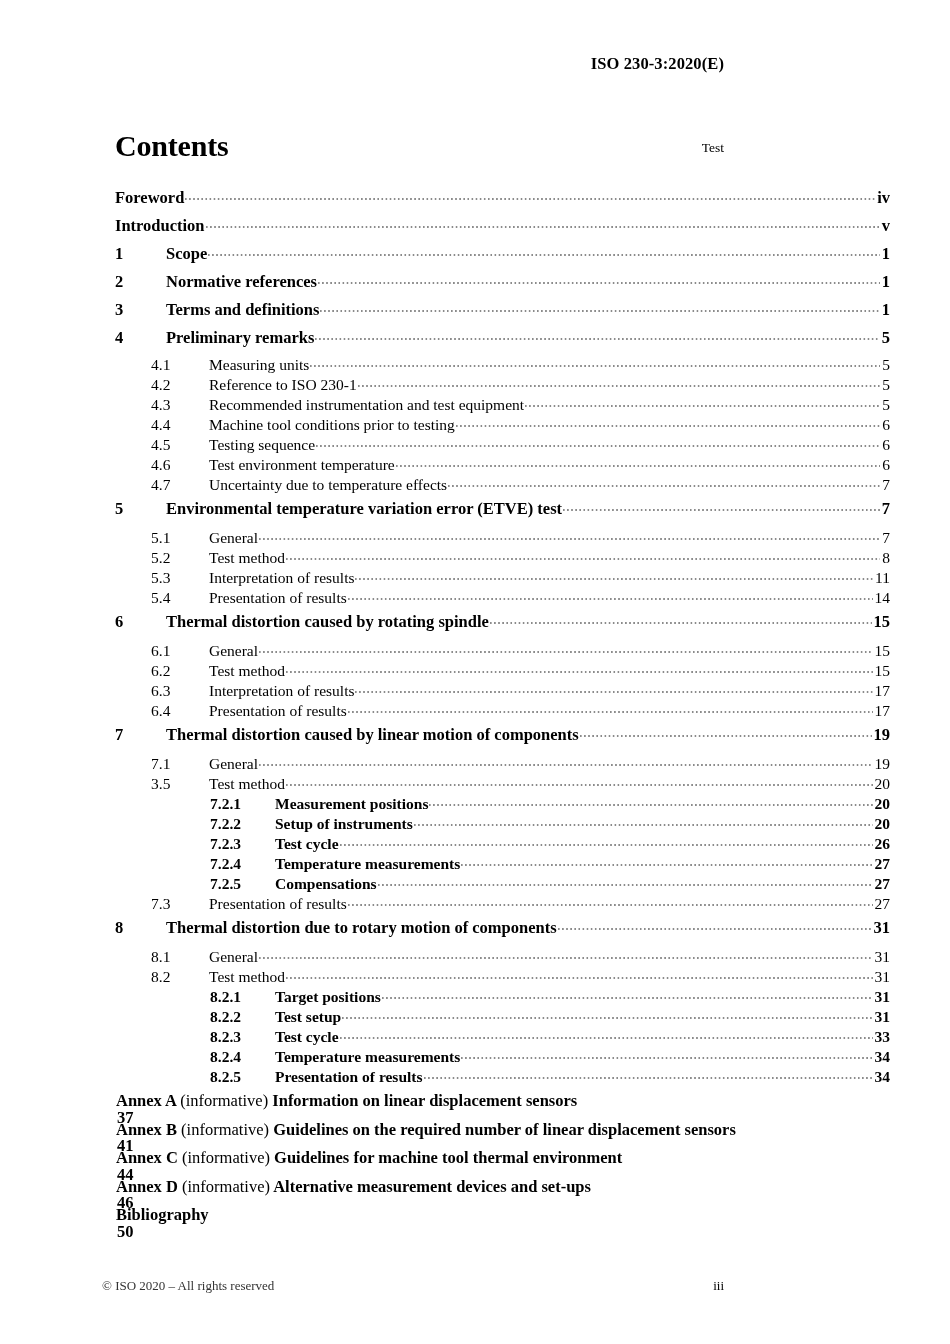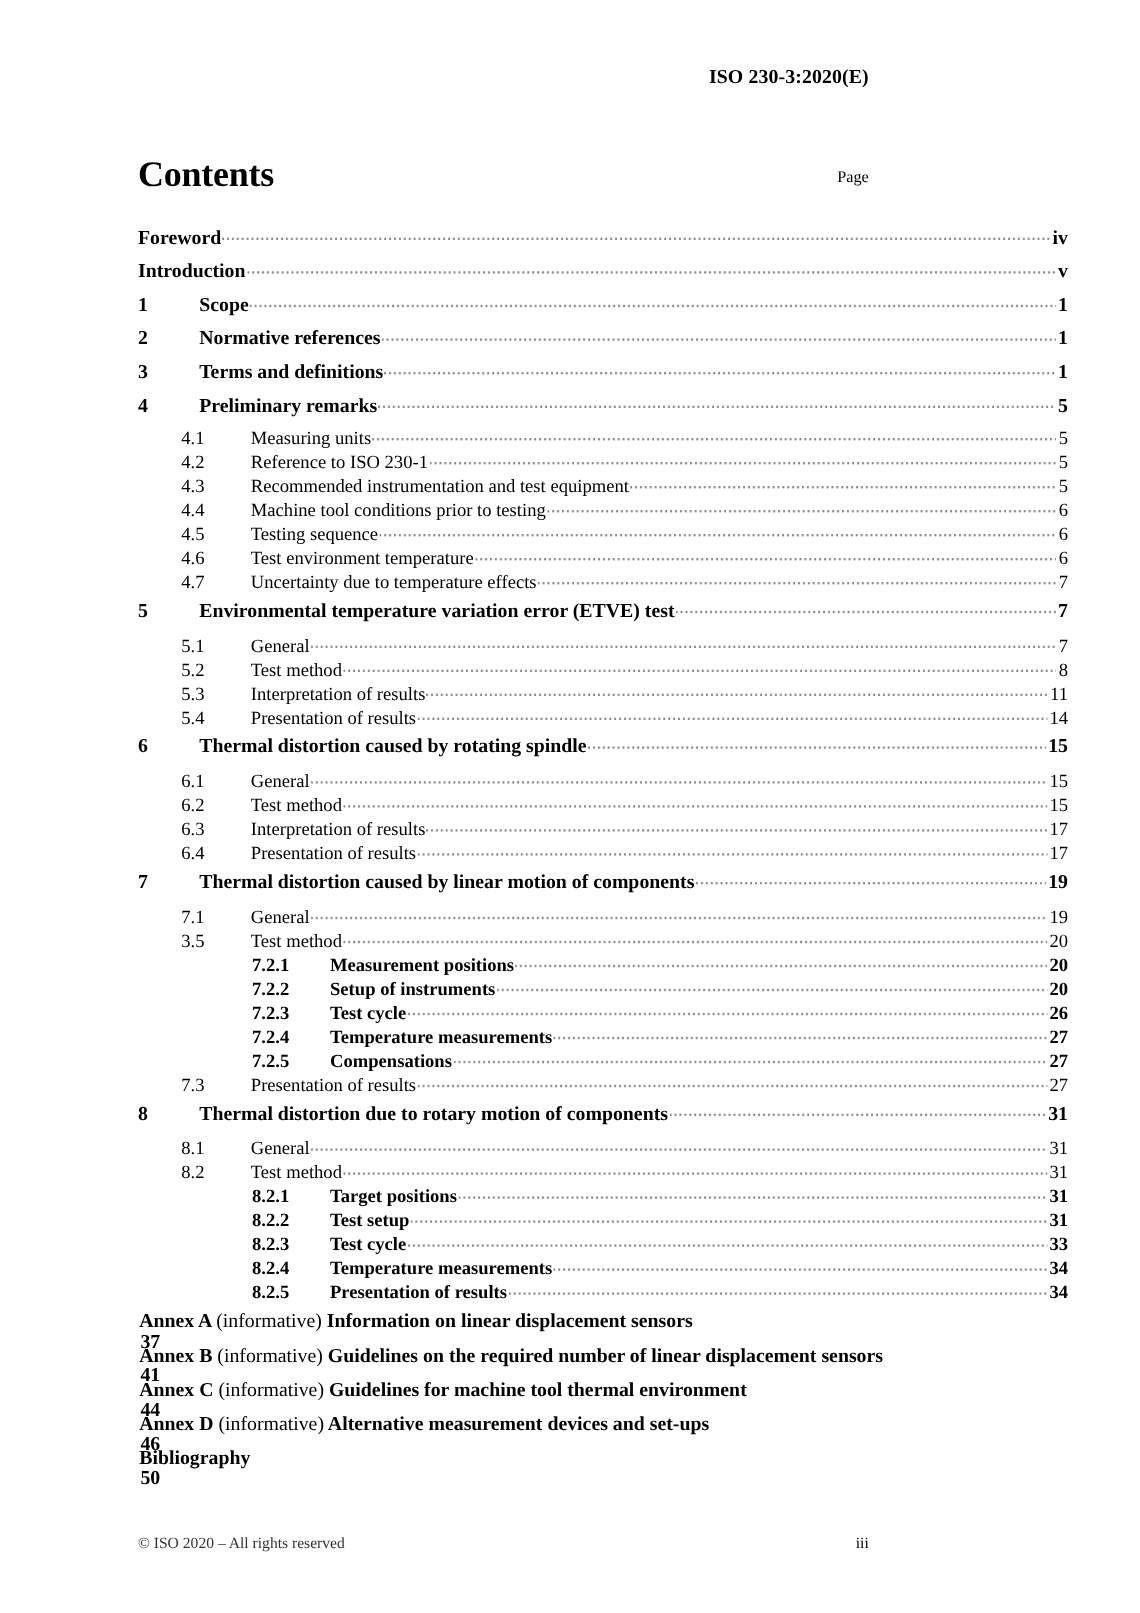--- a/index.html
+++ b/index.html
@@ -126,21 +126,21 @@
     flex: 0 0 auto;
     text-align: right;
     white-space: pre;
     padding-left: 1px;
   }
 
   
   .doc-footer {
     position: absolute;
     bottom: 47px;
-    left: 115px;
+    left: 102px;
     right: 60px;
     height: 18px;
     font-size: 13px;
     line-height: 1;
   }
   .footer-left {
     position: absolute;
     left: 0;
     top: 0;
     color: #333333;
@@ -154,21 +154,21 @@
 </style>
 </head>
 <body>
 
 <div class="page">
 
   <div class="doc-header">ISO 230-3:2020(E)</div>
 
   <div class="title-row">
     <div class="contents-title">Contents</div>
-    <div class="page-label">Page</div>
+    <div class="page-label">Test</div>
   </div>
 
   <div class="toc" id="toc-root">
       <div class="toc-row lvl-top">
         <span class="label">Foreword</span>
         <span class="leader"></span>
         <span class="pg">iv</span>
       </div>
       <div class="toc-row lvl-top">
         <span class="label">Introduction</span>

